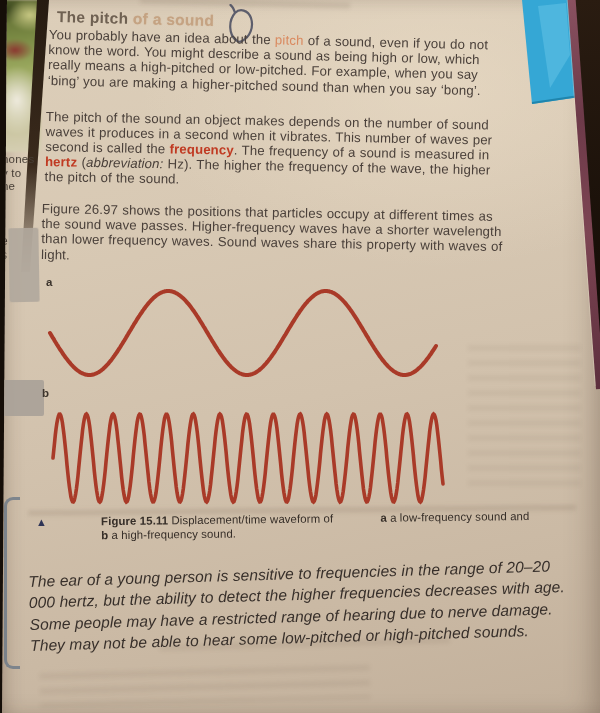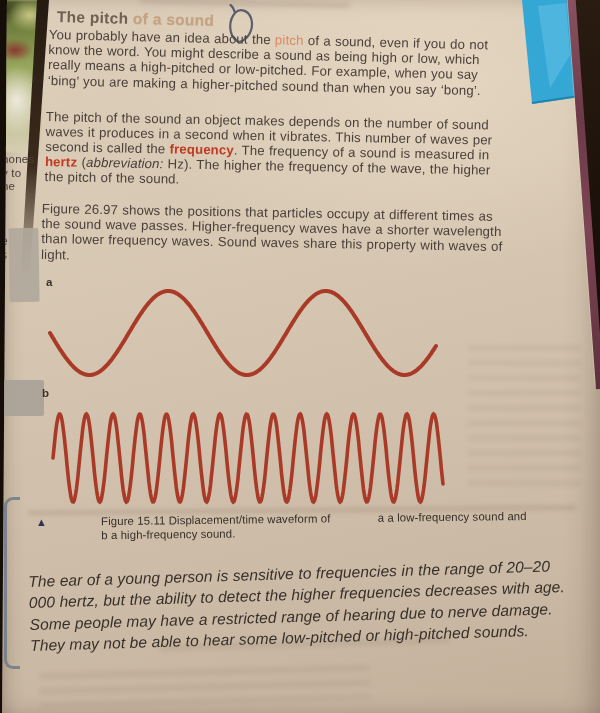--- a/index.html
+++ b/index.html
@@ -67,21 +67,21 @@
   .label-b{left:42px;top:387px;}
   .waves-svg{left:0;top:0;width:600px;height:713px;pointer-events:none;}
   .crease{
     left:28px;top:508px;width:548px;height:7px;filter:blur(2px);transform:rotate(-.6deg);
     background:linear-gradient(rgba(80,60,45,.20), rgba(80,60,45,0));
   }
   .caption{
     left:36px;top:516px;width:480px;color:#362e28;font-size:11.4px;line-height:13.8px;
     letter-spacing:.1px;transform:rotate(-.7deg);transform-origin:left top;padding-left:21px;
   }
-  .caption .b{font-weight:normal;padding-left:44px;}
+  .caption .b{font-weight:bold;padding-left:44px;}
   .caption .tri{
     position:absolute;left:0;top:0;color:#2e3456;font-size:11px;font-weight:normal;
   }
   .note{
     left:28px;top:571px;width:540px;color:#372f2a;font-size:15.5px;line-height:21.4px;
     font-style:italic;letter-spacing:.1px;transform:rotate(-1.7deg);transform-origin:left top;
   }
 
   
   .ghost{

